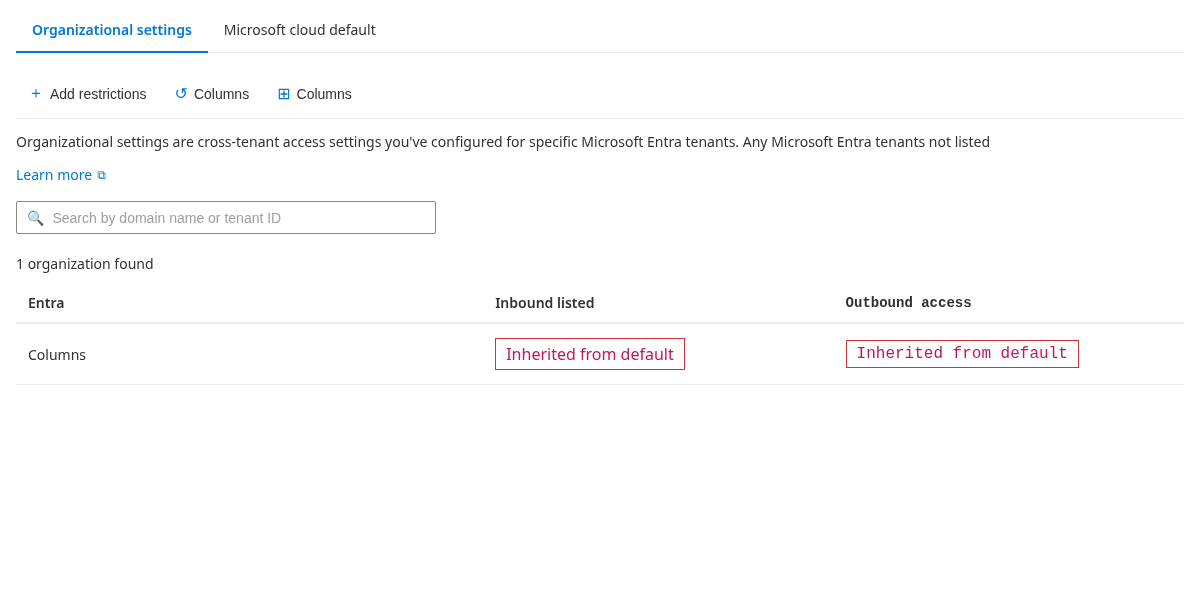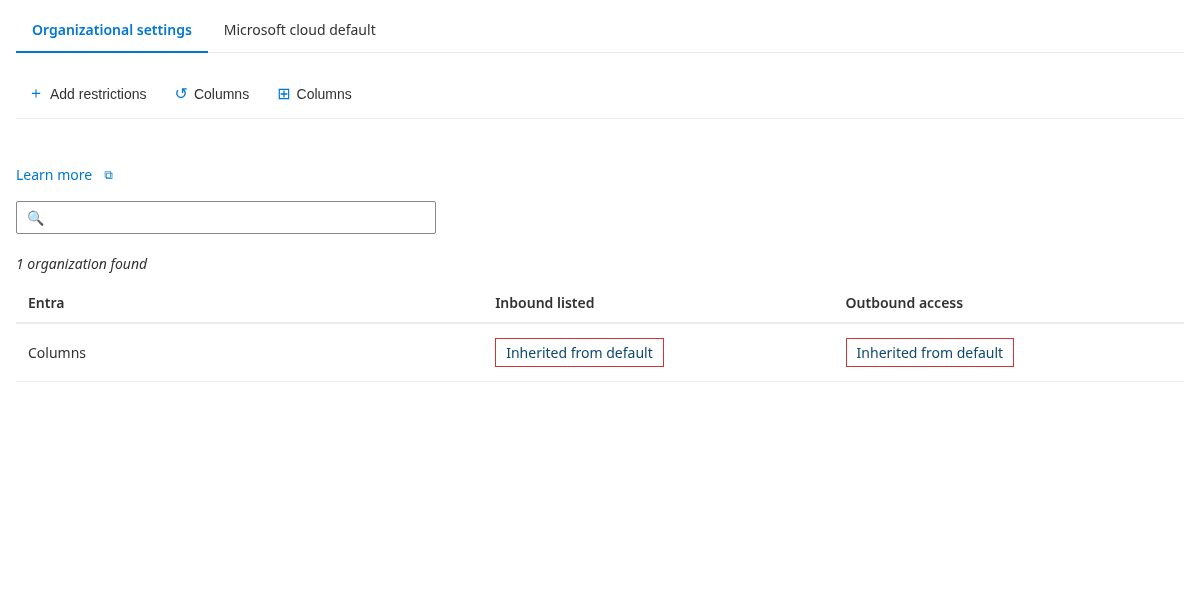--- a/index.html
+++ b/index.html
@@ -75,21 +75,21 @@
     .description a {
       color: #0078d4;
       text-decoration: none;
     }
     .description-block {
       margin-bottom: 12px;
     }
     .learn-more-link {
       display: inline-flex;
       align-items: center;
-      gap: 12px;
+      gap: 5px;
       color: #0078d4;
       text-decoration: none;
       font-size: 14px;
     }
     .external-icon {
       font-size: 12px;
     }
 
     
     .search-container {
@@ -119,21 +119,20 @@
     }
     .search-input::placeholder {
       color: #a19f9d;
     }
 
     
     .results-count {
       margin: 20px 0 10px 0;
       font-size: 14px;
       color: #323130;
-      font-style: italic;
     }
 
     
     .data-table {
       width: 100%;
       border-collapse: collapse;
     }
     .data-table th {
       text-align: left;
       padding: 10px 12px;
@@ -150,29 +149,30 @@
       vertical-align: middle;
     }
     .data-table .col-name {
       width: 40%;
     }
     .data-table .col-inbound {
       width: 30%;
     }
     .data-table .col-outbound {
       width: 30%;
+      font-family: Liberation Mono, monospace;
     }
 
     
     .inherited-badge {
       display: inline-block;
       padding: 4px 10px;
       border: 1px solid #d13438;
-      color: #0c4a6e;
-      font-size: 14px;
+      color: #be185d;
+      font-size: 16px;
       cursor: pointer;
       background: #fff;
     }
   </style>
 </head>
 <body>
 
 <div class="page-container">
 
   <div class="tabs">
@@ -190,31 +190,32 @@
       <span>Columns</span>
     </button>
     <button class="toolbar-btn">
       <span class="icon">⊞</span>
       <span>Columns</span>
     </button>
   </div>
 
   <div class="description">
     <div class="description-block">
-      <br>
+      <span>Organizational settings are cross-tenant access settings you've configured for specific Microsoft Entra tenants. Any Microsoft Entra tenants not listed</span><br>
     </div>
     <a href="#" class="learn-more-link">
       <span>Learn more</span>
       <span class="external-icon">⧉</span>
     </a>
   </div>
 
   <div class="search-container">
     <div class="search-input-wrapper">
       <span class="search-icon">🔍</span>
+      <input class="search-input" type="text" placeholder="Search by domain name or tenant ID" style="">
     </div>
   </div>
 
   <div class="results-count">1 organization found</div>
 
   <table class="data-table">
     <thead>
       <tr>
         <th class="col-name">Entra</th>
         <th class="col-inbound">Inbound listed</th>

